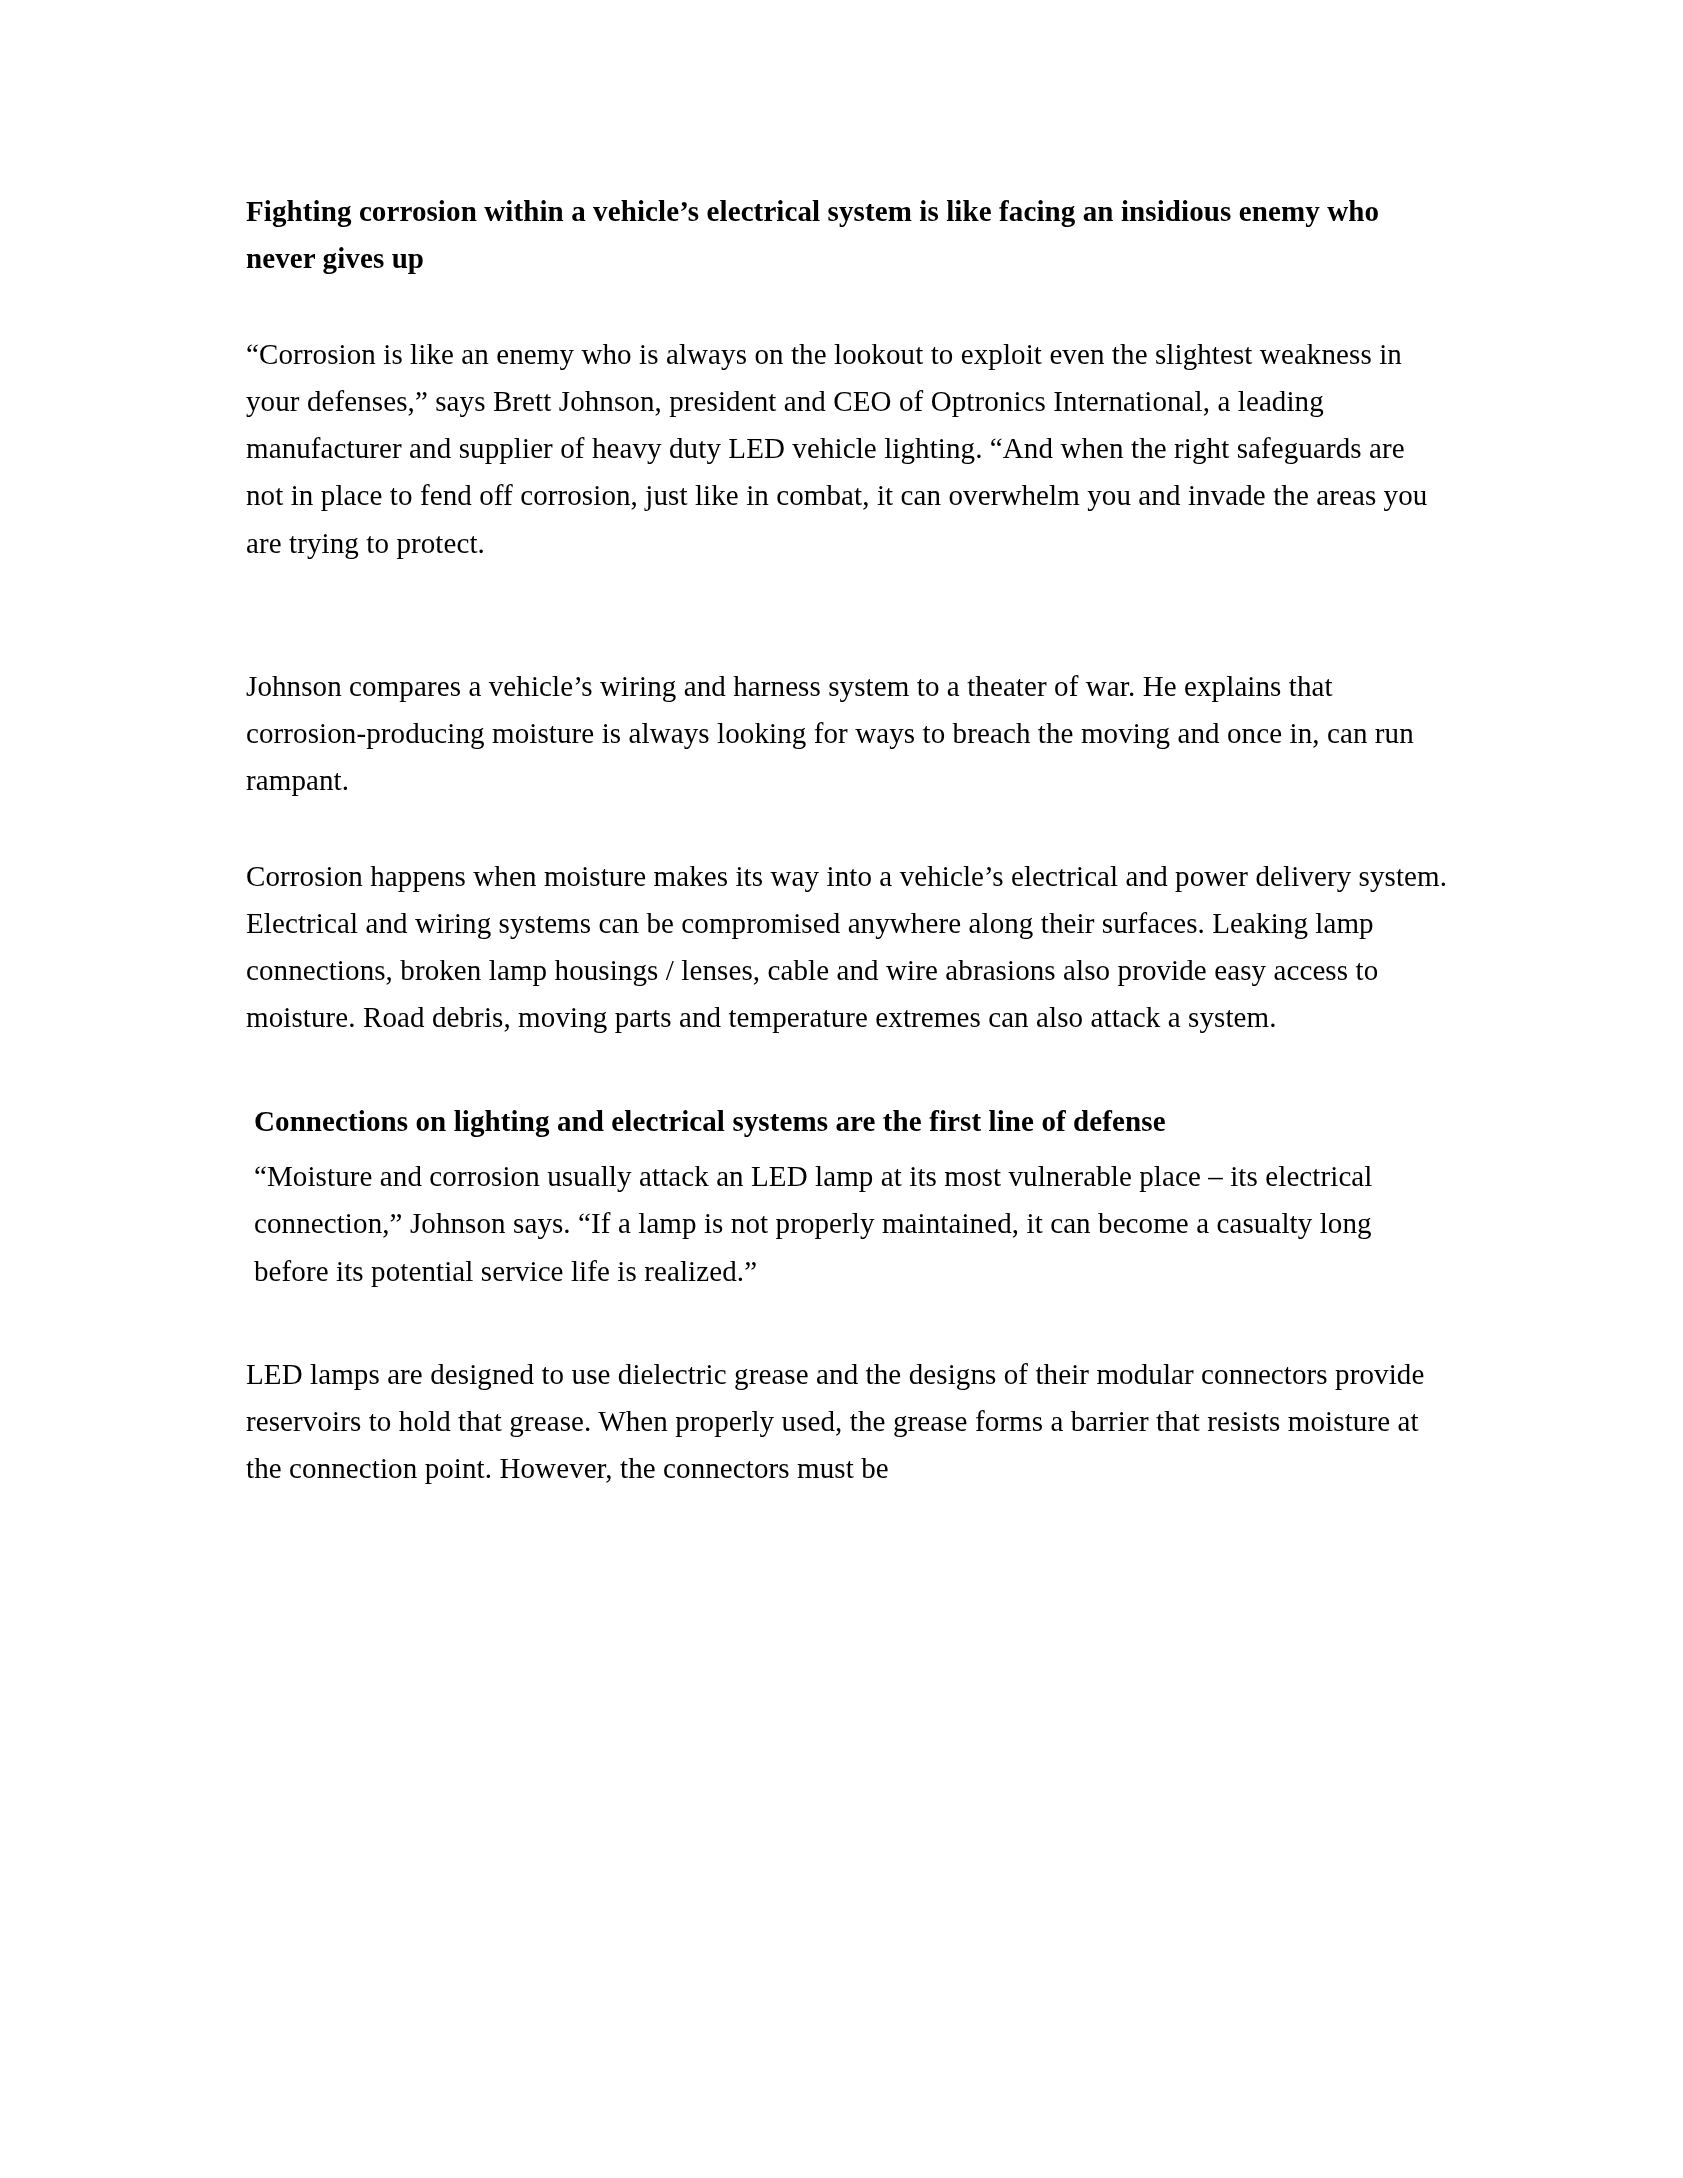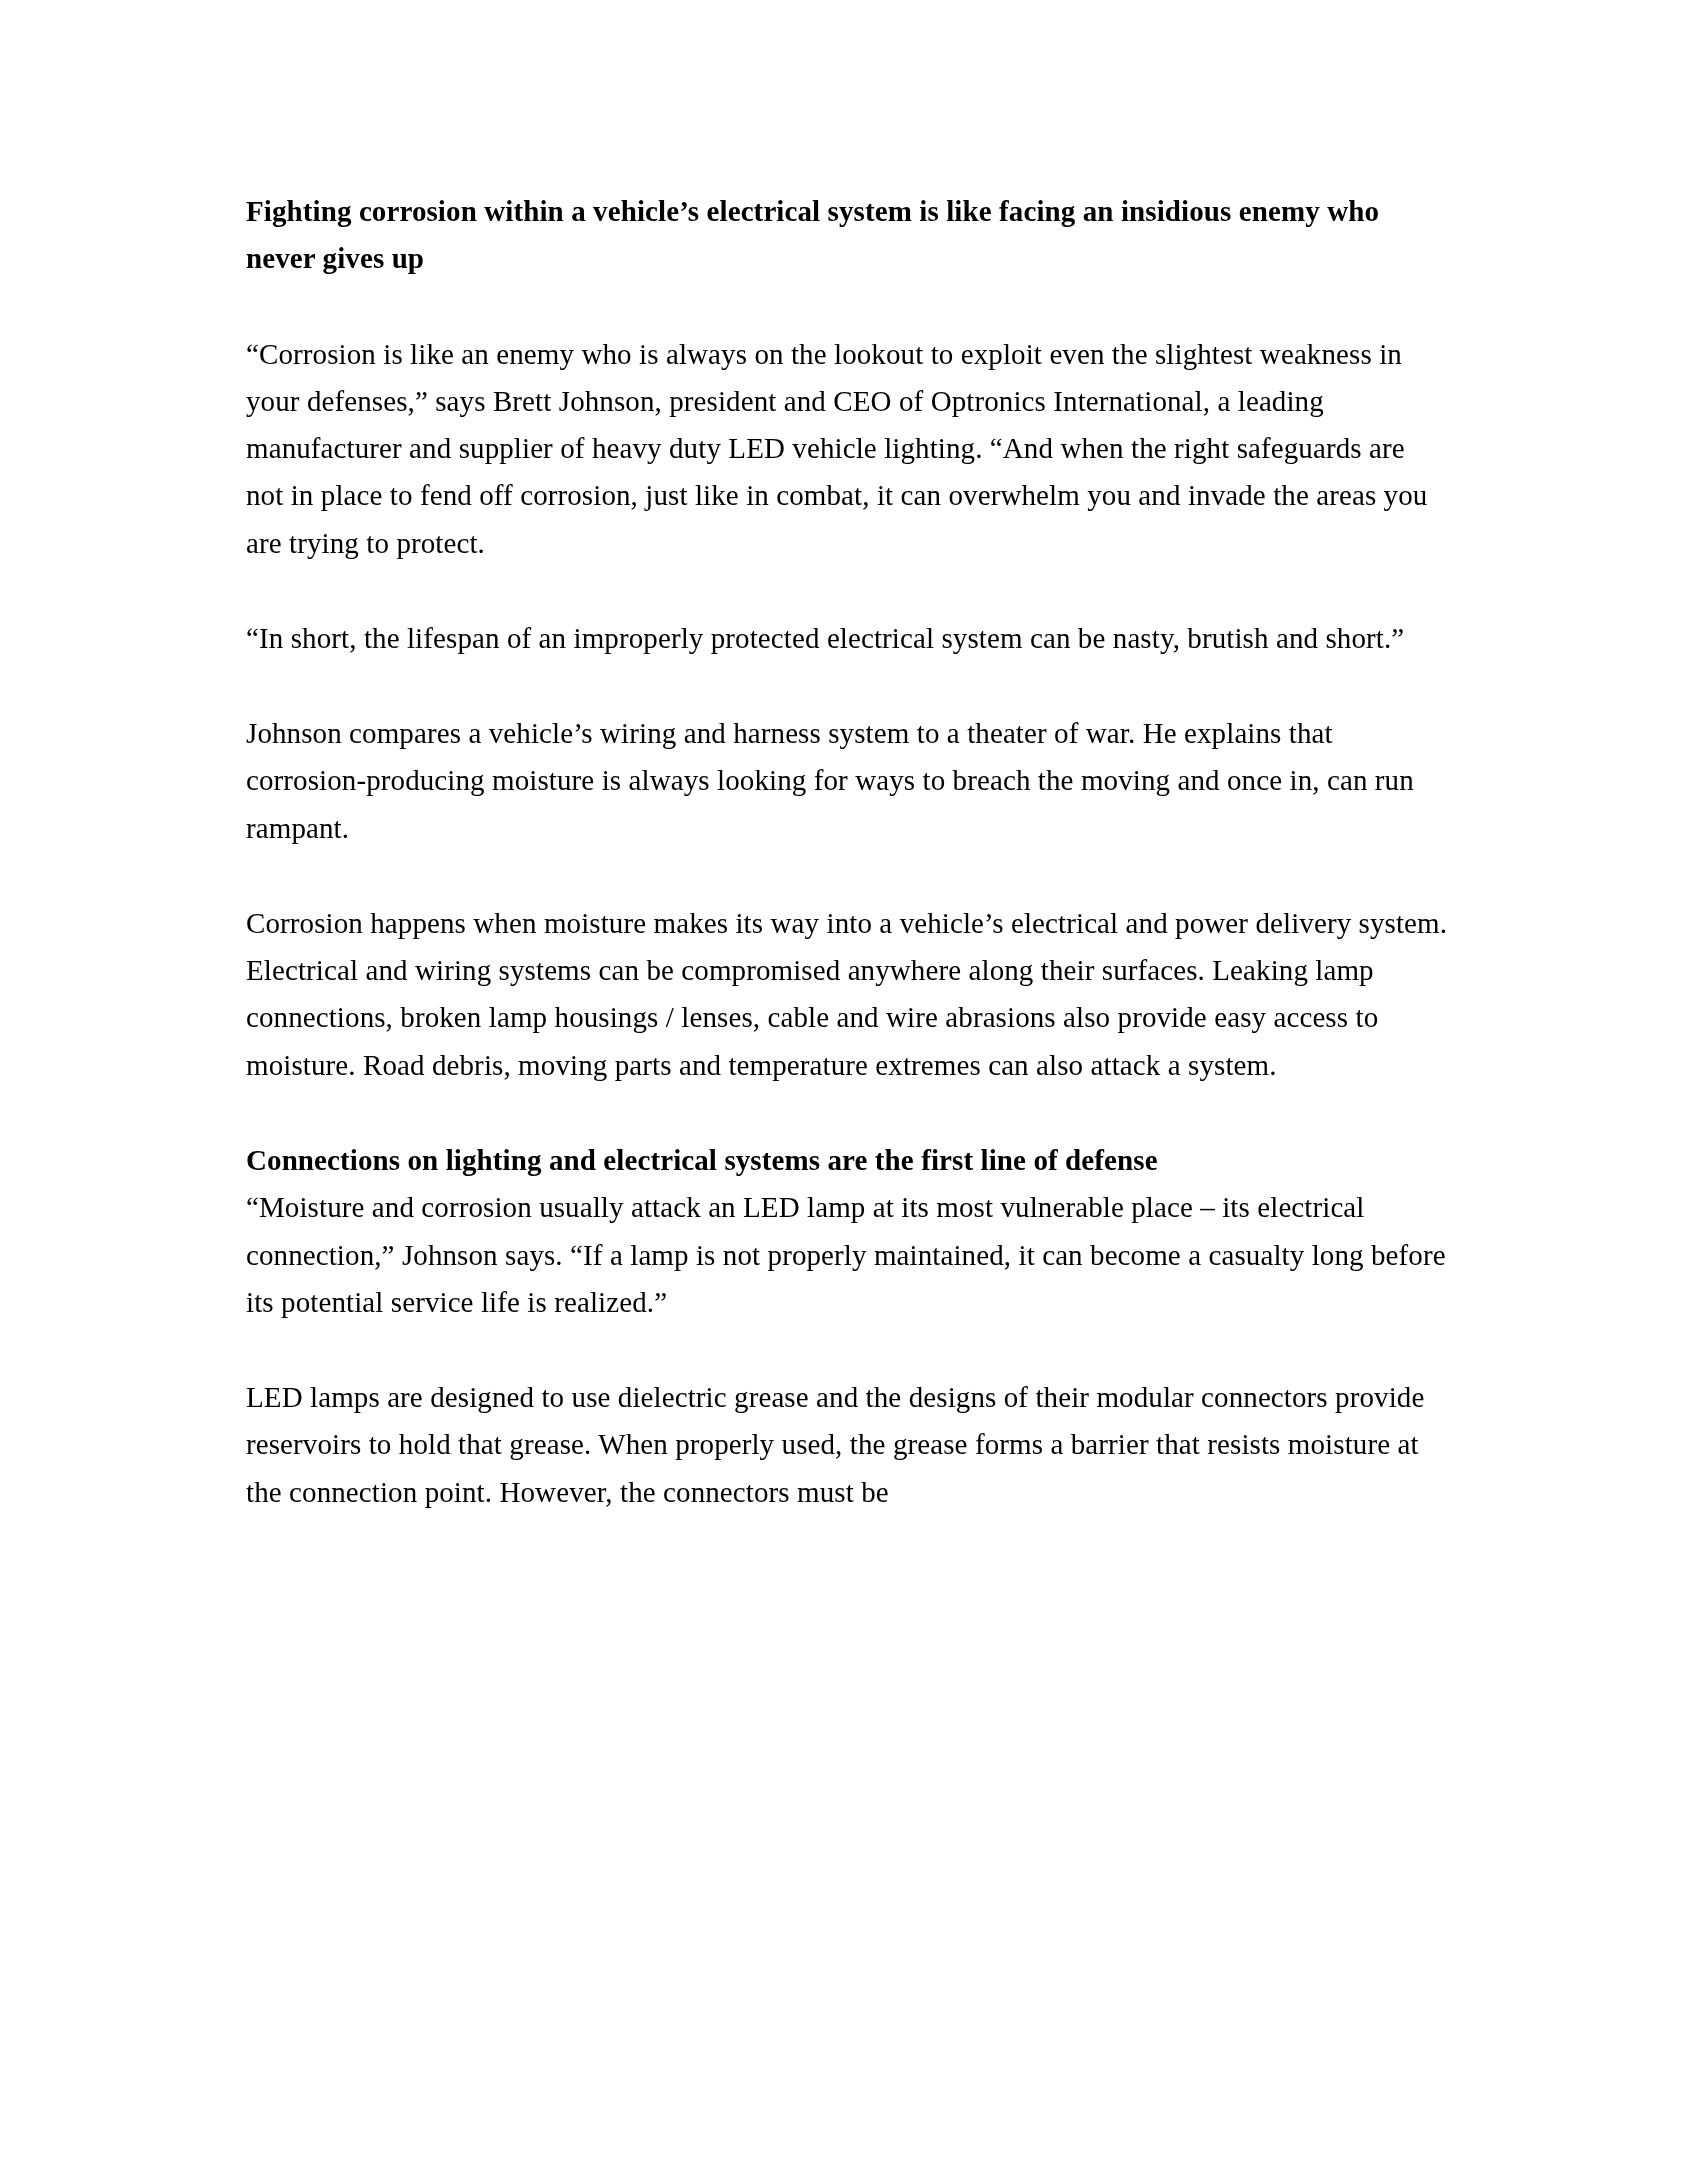--- a/index.html
+++ b/index.html
@@ -31,38 +31,37 @@
     text-align: left;
     letter-spacing: 0.1px;
   }
   .heading {
     font-weight: bold;
   }
   .spacer-para {
     height: 48px;
   }
   .tight-block p {
-    margin: 0;
+    margin: 8px;
   }
 </style>
 </head>
 <body>
 
 <div class="page">
   <div class="doc-body">
 
     <p class="heading">Fighting corrosion within a vehicle’s electrical system is like facing an insidious enemy who never gives up</p>
 
     <div class="spacer-para"></div>
 
     <p>“Corrosion is like an enemy who is always on the lookout to exploit even the slightest weakness in your defenses,” says Brett Johnson, president and CEO of Optronics International, a leading manufacturer and supplier of heavy duty LED vehicle lighting. “And when the right safeguards are not in place to fend off corrosion, just like in combat, it can overwhelm you and invade the areas you are trying to protect.</p>
 
     <div class="spacer-para"></div>
 
-    <p>“In short, the lifespan of an improperly protected electrical system can be nasty, brutish and short.”</p>
 
     <div class="spacer-para"></div>
 
     <p>Johnson compares a vehicle’s wiring and harness system to a theater of war. He explains that corrosion-producing moisture is always looking for ways to breach the moving and once in, can run rampant.</p>
 
     <div class="spacer-para"></div>
 
     <p>Corrosion happens when moisture makes its way into a vehicle’s electrical and power delivery system. Electrical and wiring systems can be compromised anywhere along their surfaces.  Leaking lamp connections, broken lamp housings / lenses, cable and wire abrasions also provide easy access to moisture. Road debris, moving parts and temperature extremes can also attack a system.</p>
 
     <div class="spacer-para"></div>

